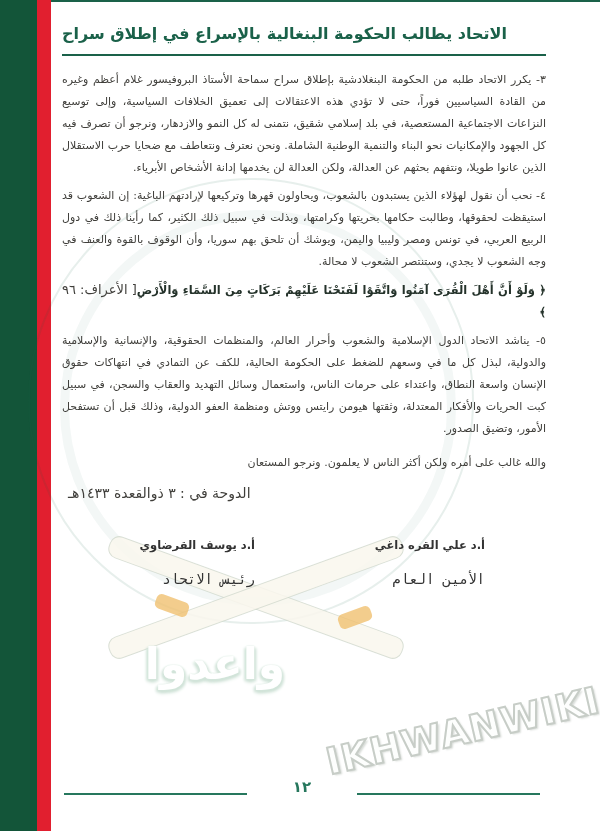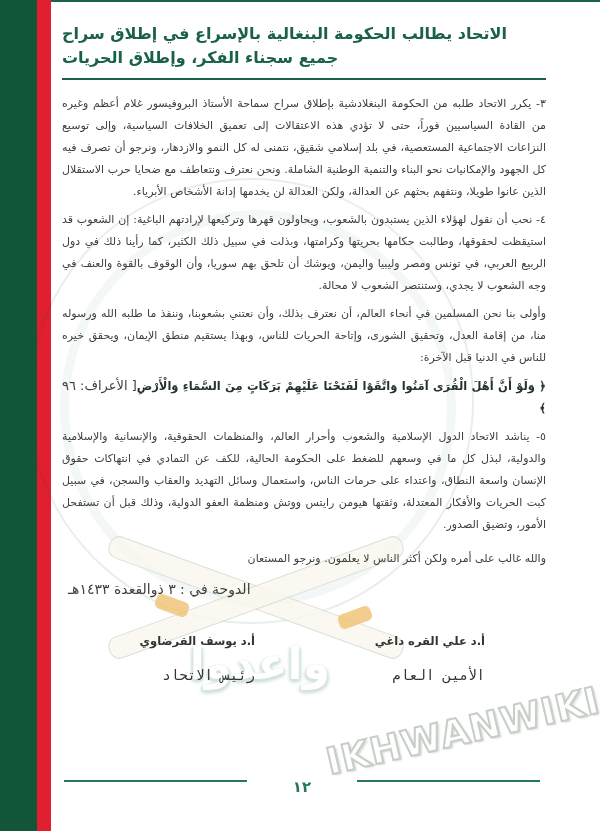--- a/index.html
+++ b/index.html
@@ -18,21 +18,21 @@
     border:2px solid rgba(23,101,73,0.10); border-radius:50%; }
   .wm-circle-inner { position:absolute; left:60px; top:210px; width:378px; height:378px;
     border:9px solid rgba(23,101,73,0.05); border-radius:50%; }
   .wm-sword { position:absolute; left:100px; top:586px; width:310px; height:21px;
     background:#faf7ee; border:1px solid rgba(140,165,150,0.35); border-radius:10px; opacity:.85; }
   .wm-sword.s1 { transform:rotate(20deg); }
   .wm-sword.s2 { transform:rotate(-20deg); }
   .wm-hilt { position:absolute; width:34px; height:15px; background:#f0c070; border-radius:5px; opacity:.8; }
   .wm-hilt.h1 { left:155px; top:598px; transform:rotate(20deg); }
   .wm-hilt.h2 { left:338px; top:610px; transform:rotate(-20deg); }
-  .wm-word { position:absolute; left:100px; top:638px; width:230px; 
+  .wm-word { position:absolute; left:100px; top:638px; width:230px; text-align:center;
     font-size:44px; font-weight:bold; color:#ffffff;
     text-shadow:0 0 2px #dcebe2, 2px 2px 3px #cfe2d7, -2px 2px 3px #cfe2d7, 0 3px 4px #d6e6dc; }
   .wm-site { position:absolute; left:322px; top:697px; white-space:nowrap;
     font-size:37px; font-weight:bold; letter-spacing:1px; color:#fdfefd;
     -webkit-text-stroke:2px #c7cdc7;
     text-shadow:0 0 1px #c7cdc7, 2px 2px 2px #d8dcd8;
     transform:rotate(-13deg); direction:ltr; }
 
   
   .content { position:absolute; left:62px; right:54px; top:22px; z-index:1; color:#3f3e3a; }
@@ -44,21 +44,21 @@
   .verse { font-size:11.5px; color:#24322a; font-weight:bold; }
   .citation { font-size:13px; color:#3f3e3a; white-space:nowrap; }
   .closing-line { text-align:right; font-size:11px; line-height:22px; margin-top:12px; }
   .date-line { text-align:left; font-size:14px; line-height:22px; margin-top:8px; padding-left:6px; }
   .signatures { display:flex; justify-content:center; gap:70px; margin-top:34px; transform:translateX(-14px); }
   .sig-col { text-align:right; width:160px; }
   .sig-name { font-size:11.5px; font-weight:bold; color:#333; }
   .sig-title { font-size:14px; color:#333; margin-top:19px;font-family:Liberation Mono, monospace; }
 
   
-  .footer { position:absolute; left:64px; right:60px; top:780px; display:flex; align-items:flex-start; z-index:1;gap:20px; }
+  .footer { position:absolute; left:64px; right:60px; top:780px; display:flex; align-items:flex-end; z-index:1;gap:20px; }
   .footer-line { flex:1; height:2px; background:#26775d; }
   .page-num { margin:0 26px; color:#26775d; font-weight:bold; font-size:15px; line-height:15px; }
 </style>
 </head>
 <body>
 
 <div class="page">
 
   <div class="band-green"></div>
   <div class="band-red"></div>
@@ -71,28 +71,26 @@
     <div class="wm-sword s2"></div>
     <div class="wm-hilt h1"></div>
     <div class="wm-hilt h2"></div>
     <div class="wm-word">واعدوا</div>
     <div class="wm-site">IKHWANWIKI.COM</div>
   </div>
 
   <div class="content">
     <div class="doc-title">
       <div>الاتحاد يطالب الحكومة البنغالية بالإسراع في إطلاق سراح</div>
-      <div>جميع سجناء الفكر، وإطلاق الحريات</div>
     </div>
     <div class="title-rule"></div>
 
     <div class="body-block">
       <p>٣- يكرر الاتحاد طلبه من الحكومة البنغلادشية بإطلاق سراح سماحة الأستاذ البروفيسور غلام أعظم وغيره من القادة السياسيين فوراً، حتى لا تؤدي هذه الاعتقالات إلى تعميق الخلافات السياسية، وإلى توسيع النزاعات الاجتماعية المستعصية، في بلد إسلامي شقيق، نتمنى له كل النمو والازدهار، ونرجو أن تصرف فيه كل الجهود والإمكانيات نحو البناء والتنمية الوطنية الشاملة. ونحن نعترف ونتعاطف مع ضحايا حرب الاستقلال الذين عانوا طويلا، ونتفهم بحثهم عن العدالة، ولكن العدالة لن يخدمها إدانة الأشخاص الأبرياء.</p>
       <p>٤- نحب أن نقول لهؤلاء الذين يستبدون بالشعوب، ويحاولون قهرها وتركيعها لإرادتهم الباغية: إن الشعوب قد استيقظت لحقوقها، وطالبت حكامها بحريتها وكرامتها، وبذلت في سبيل ذلك الكثير، كما رأينا ذلك في دول الربيع العربي، في تونس ومصر وليبيا واليمن، ويوشك أن تلحق بهم سوريا، وأن الوقوف بالقوة والعنف في وجه الشعوب لا يجدي، وستنتصر الشعوب لا محالة.</p>
-      <p>وأولى بنا نحن المسلمين في أنحاء العالم، أن نعترف بذلك، وأن نعتني بشعوبنا، وننفذ ما طلبه الله ورسوله منا، من إقامة العدل، وتحقيق الشورى، وإتاحة الحريات للناس، وبهذا يستقيم منطق الإيمان، ويحقق خيره للناس في الدنيا قبل الآخرة:</p>
       <div class="verse-row">
         <span class="verse">﴿ وَلَوْ أَنَّ أَهْلَ الْقُرَى آمَنُوا وَاتَّقَوْا لَفَتَحْنَا عَلَيْهِمْ بَرَكَاتٍ مِنَ السَّمَاءِ وَالْأَرْضِ ﴾</span>
         <span class="citation">[ الأعراف: ٩٦</span>
       </div>
       <p>٥- يناشد الاتحاد الدول الإسلامية والشعوب وأحرار العالم، والمنظمات الحقوقية، والإنسانية والإسلامية والدولية، لبذل كل ما في وسعهم للضغط على الحكومة الحالية، للكف عن التمادي في انتهاكات حقوق الإنسان واسعة النطاق، واعتداء على حرمات الناس، واستعمال وسائل التهديد والعقاب والسجن، في سبيل كبت الحريات والأفكار المعتدلة، وثقتها هيومن رايتس ووتش ومنظمة العفو الدولية، وذلك قبل أن تستفحل الأمور، وتضيق الصدور.</p>
     </div>
 
     <div class="closing-line">والله غالب على أمره ولكن أكثر الناس لا يعلمون. ونرجو المستعان</div>
     <div class="date-line">الدوحة في :  ٣ ذوالقعدة ١٤٣٣هـ</div>
 

